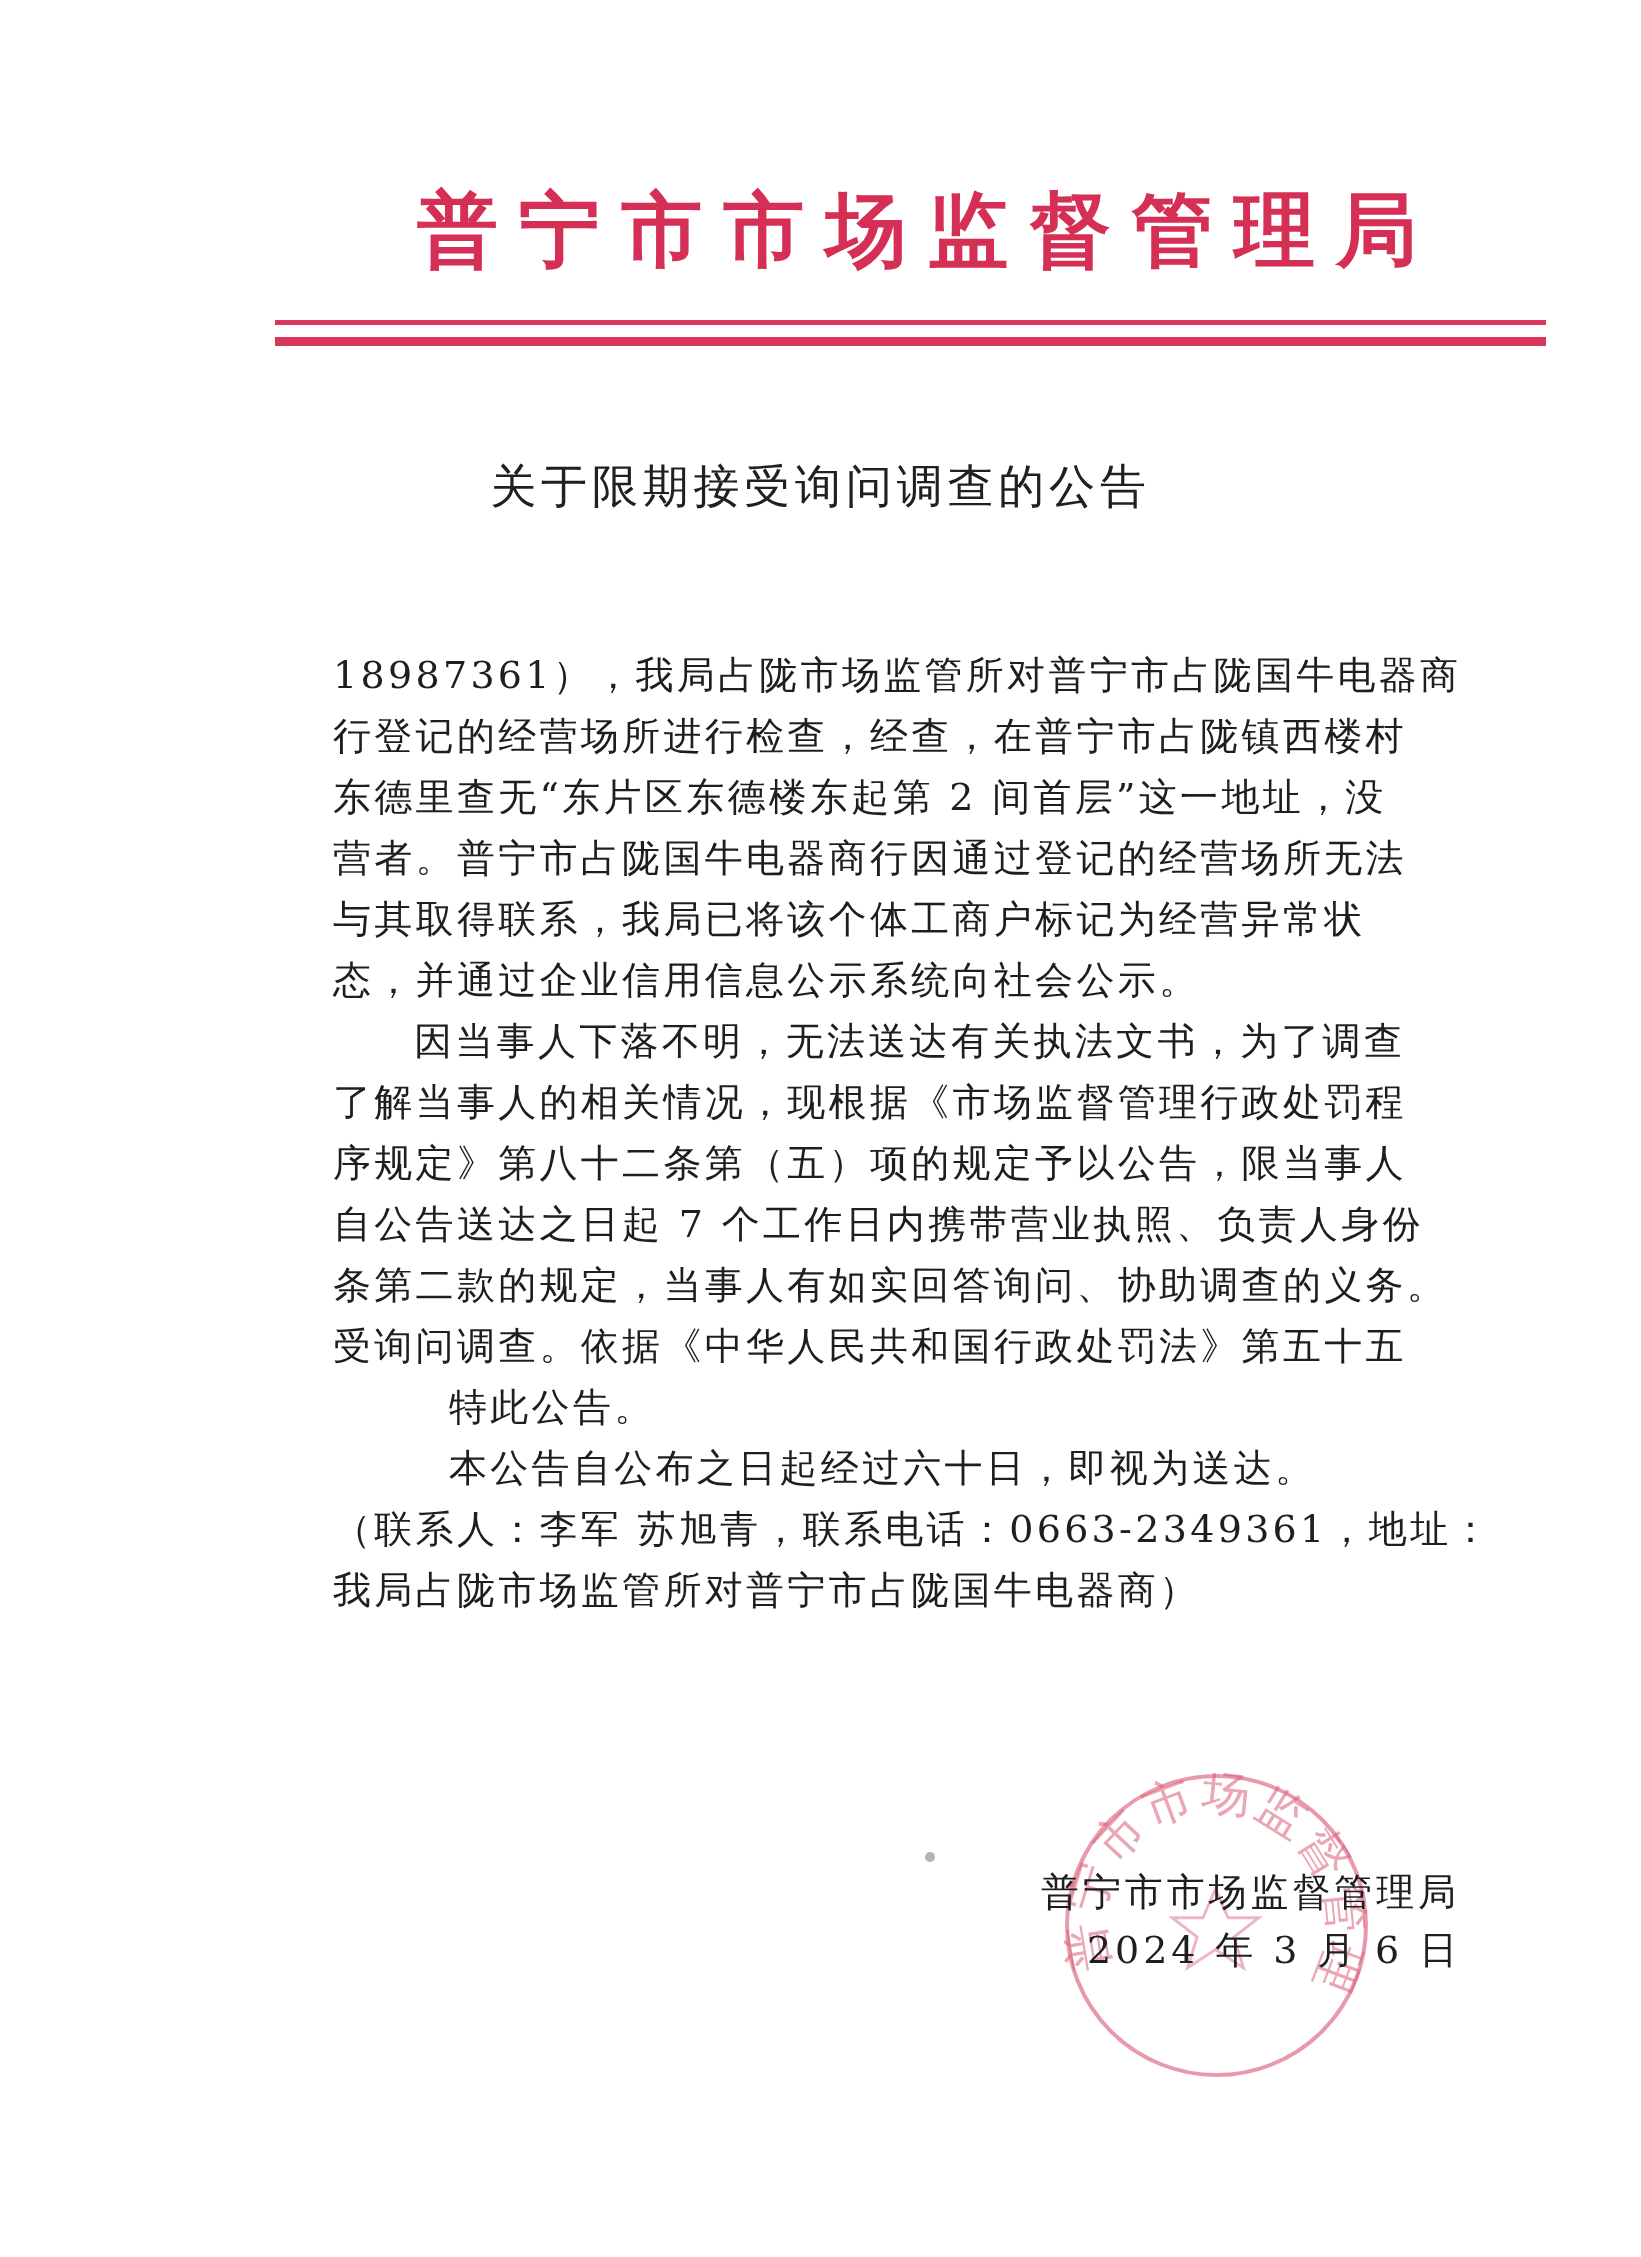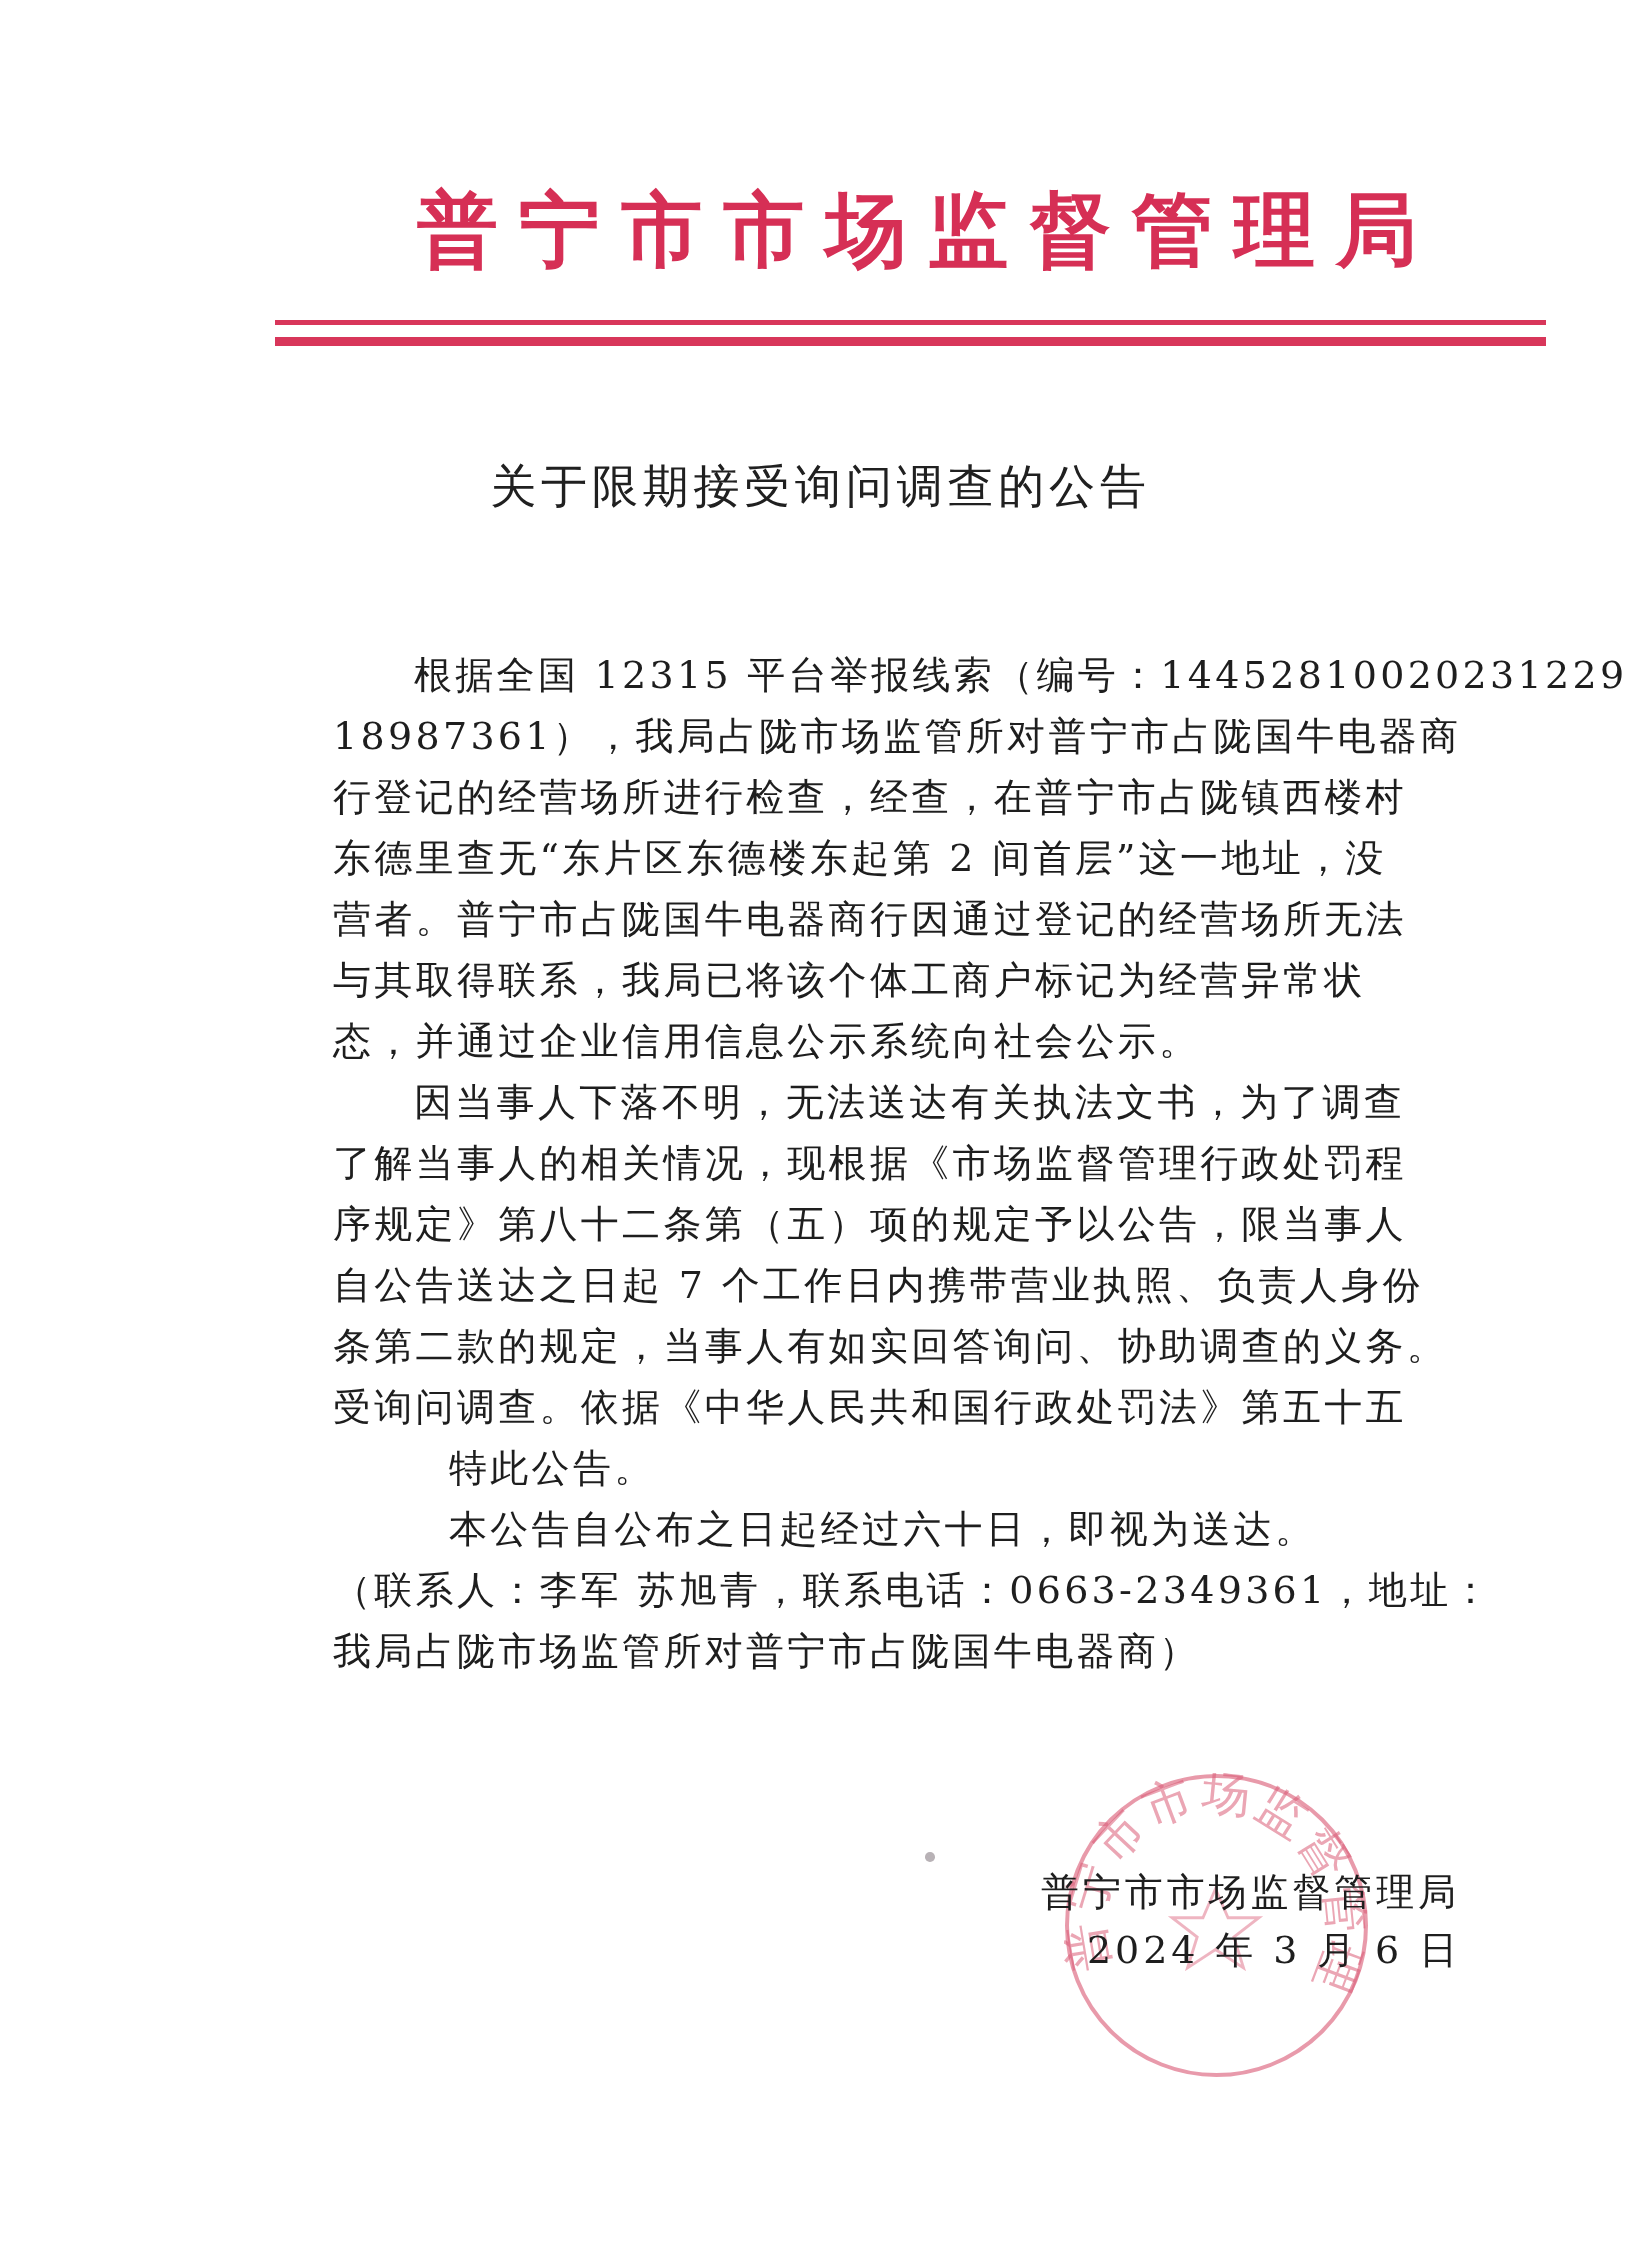--- a/index.html
+++ b/index.html
@@ -64,21 +64,20 @@
   <span>理</span>
   <span>局</span>
 </div>
 
 <div class="rule thin"></div>
 <div class="rule thick"></div>
 
 <div class="heading">关于限期接受询问调查的公告</div>
 
 <div class="body-text">
-  <span class="line indent">根据全国 12315 平台举报线索（编号：14452810020231229</span>
   <span class="line">18987361），我局占陇市场监管所对普宁市占陇国牛电器商</span>
   <span class="line">行登记的经营场所进行检查，经查，在普宁市占陇镇西楼村</span>
   <span class="line">东德里查无“东片区东德楼东起第 2 间首层”这一地址，没</span>
   <span class="line">营者。普宁市占陇国牛电器商行因通过登记的经营场所无法</span>
   <span class="line">与其取得联系，我局已将该个体工商户标记为经营异常状</span>
   <span class="line">态，并通过企业信用信息公示系统向社会公示。</span>
   <span class="line indent">因当事人下落不明，无法送达有关执法文书，为了调查</span>
   <span class="line">了解当事人的相关情况，现根据《市场监督管理行政处罚程</span>
   <span class="line">序规定》第八十二条第（五）项的规定予以公告，限当事人</span>
   <span class="line">自公告送达之日起 7 个工作日内携带营业执照、负责人身份</span>

